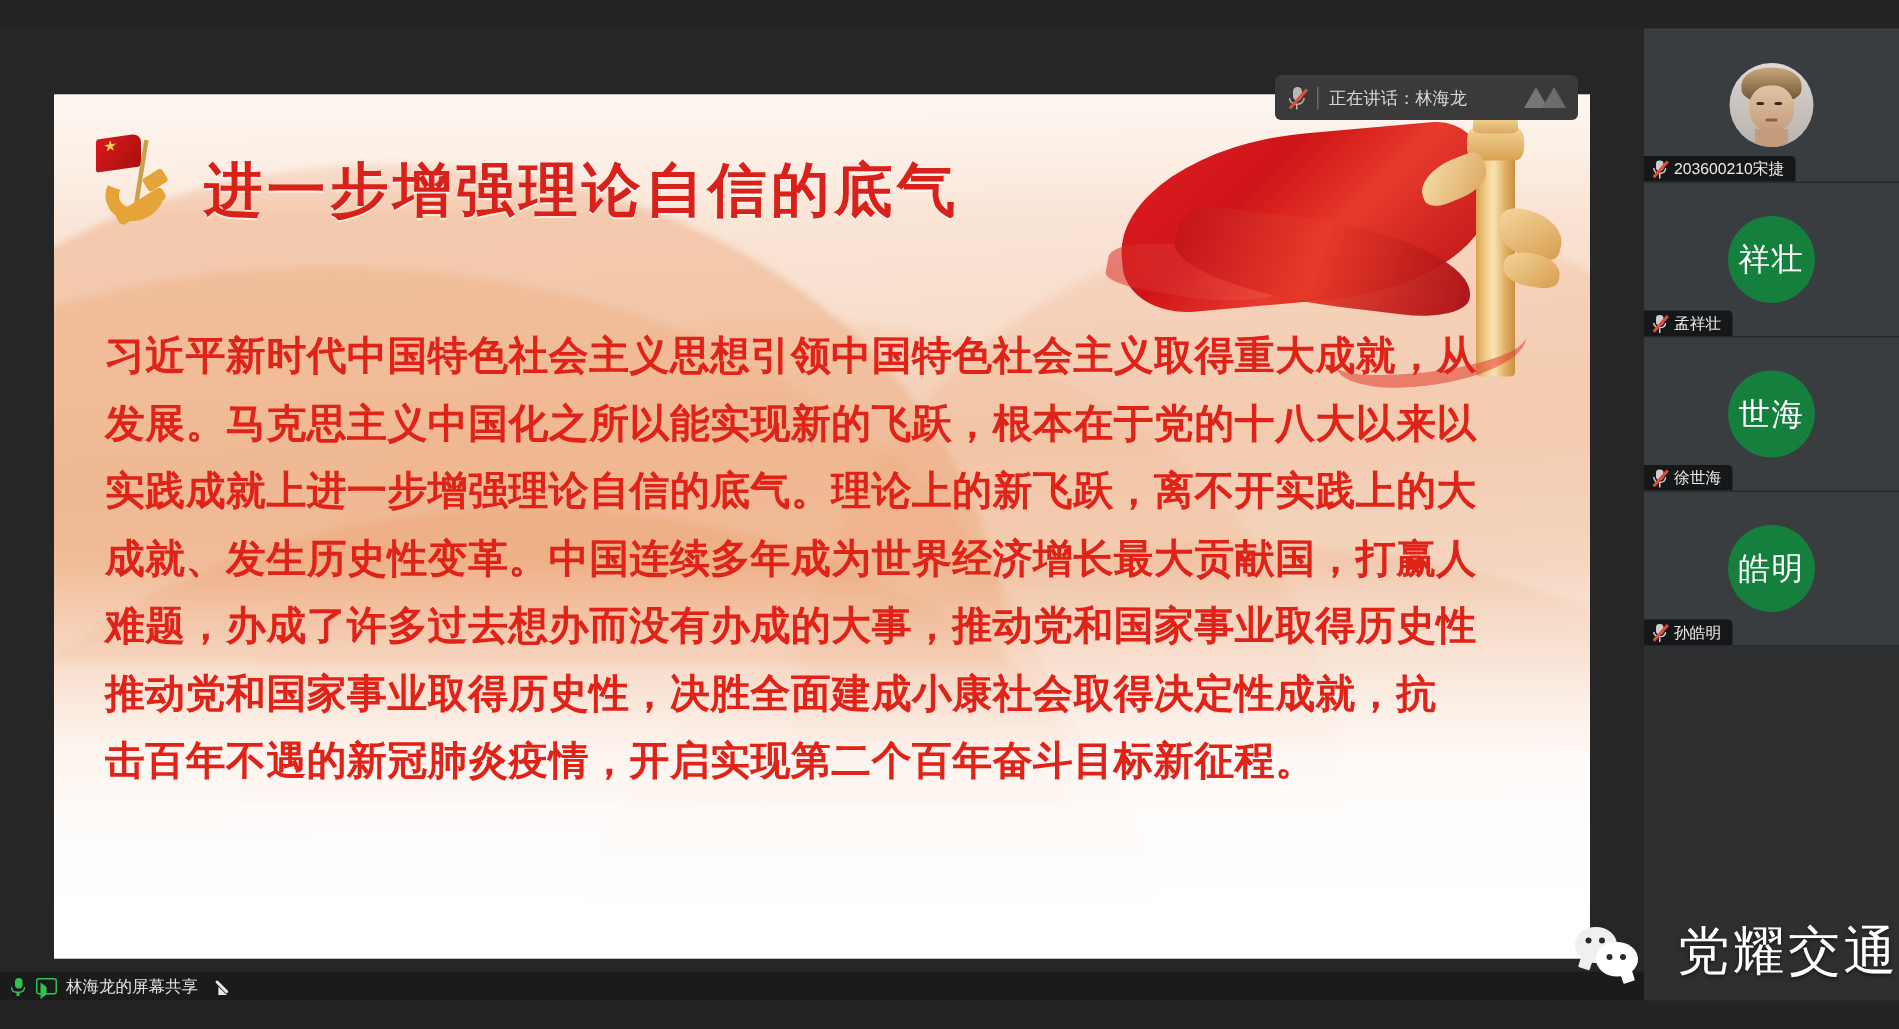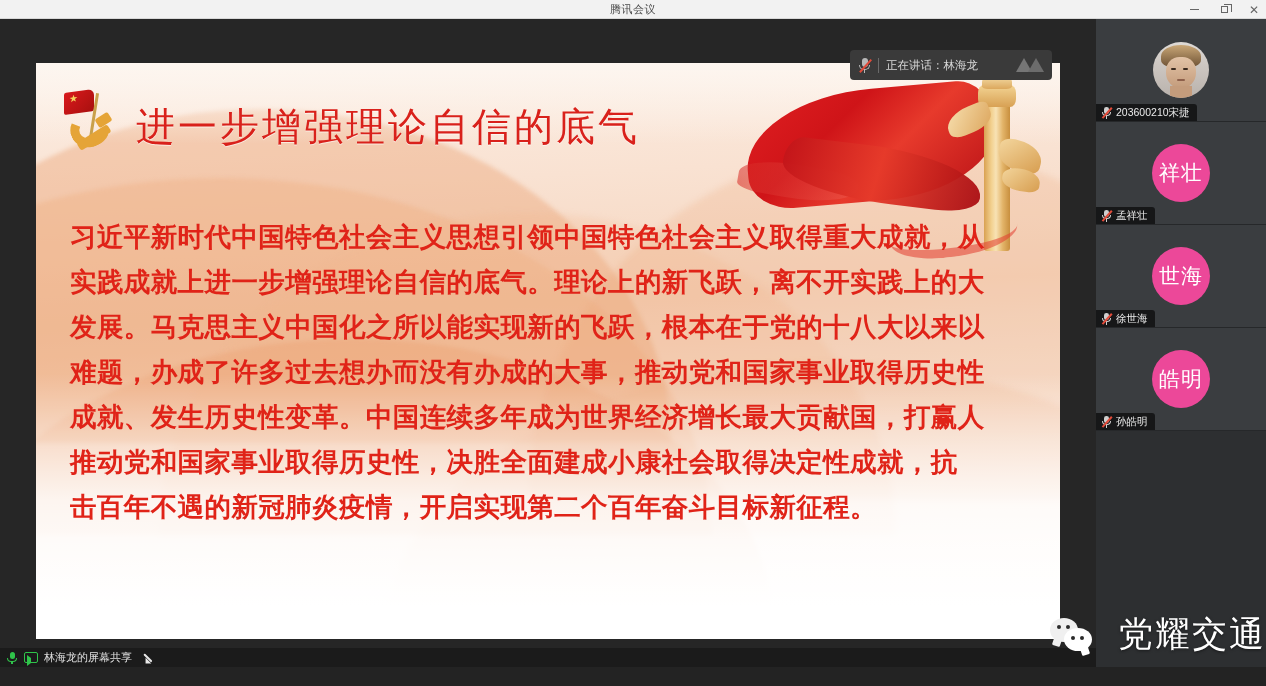--- a/index.html
+++ b/index.html
@@ -109,21 +109,21 @@
     border:9px solid #e5a437; border-radius:50%;
     border-right-color:transparent; border-top-color:transparent; transform:rotate(-24deg); }
   .em-hammer-h{ position:absolute; left:6px; top:26px; width:36px; height:9px;
     background:#e5a437; border-radius:3px; transform:rotate(-32deg); }
   .em-hammer-t{ position:absolute; left:26px; top:8px; width:15px; height:10px;
     background:#e5a437; border-radius:2px; transform:rotate(-32deg); }
 
   .slide-title{
     position:absolute; left:100px; top:37px;
     font-family:"DejaVu Serif","Liberation Serif",serif;
-    font-size:39px; font-weight:400; color:#d9211b; letter-spacing:3px;
+    font-size:39px; font-weight:700; color:#d9211b; letter-spacing:3px;
     text-shadow:0 1px 0 rgba(255,255,255,.6);
     white-space:nowrap; z-index:5;
   }
   .slide-body{
     position:absolute; left:34px; top:152px; width:958px; z-index:6;
     font-family:Liberation Serif, serif;
     font-size:26.5px; font-weight:700; color:#e02318;
     line-height:45px; letter-spacing:.4px;
   }
   .slide-body div{ white-space:nowrap; }
@@ -148,21 +148,21 @@
   .rail{
     position:absolute; right:0; top:19px; width:170px; height:648px;
     background:#2d2f31; display:flex; flex-direction:column;
   }
   .tile{
     position:relative; width:170px; height:103px; background:#3a3d40;
     border-bottom:1px solid #26282a; overflow:hidden;
     display:flex; align-items:center; justify-content:center;
   }
   .avatar-initials{
-    width:58px; height:58px; border-radius:50%; background:#ec4899;
+    width:58px; height:58px; border-radius:50%; background:#15803d;
     display:flex; align-items:center; justify-content:center;
     color:#fff; font-size:21px; letter-spacing:1px;
     font-family:"DejaVu Sans","Liberation Sans",sans-serif;
   }
   .avatar-photo{ width:56px; height:56px; border-radius:50%; overflow:hidden; position:relative; }
   .ph-moon{ background:radial-gradient(circle at 50% 44%, #fdfbf4 0%, #efe6cf 7%, #b8a478 13%, #4a3a24 34%, #221a10 62%, #0e0a06 100%); }
   .ph-moon:after{ content:""; position:absolute; left:-10%; bottom:-8%; width:120%; height:62%;
     background:radial-gradient(ellipse at 40% 90%, rgba(90,66,40,.95) 0%, rgba(40,28,16,.85) 45%, rgba(10,7,4,.9) 80%);
     border-radius:50% 50% 0 0 / 70% 70% 0 0; }
   .ph-person{ background:linear-gradient(180deg,#dedad6 0%,#cdc7c2 40%,#b9b2ac 100%); }
@@ -213,34 +213,20 @@
   .pencil .p{ position:absolute; left:2px; top:2px; width:11px; height:2px; background:#e8e8e8;
     transform:rotate(45deg); transform-origin:left center; border-radius:1px; }
   .pencil .tip{ position:absolute; left:1px; bottom:1px; width:0; height:0;
     border-left:4px solid transparent; border-right:4px solid transparent; border-top:4px solid #e8e8e8; transform:rotate(45deg); }
 </style>
 </head>
 <body>
 
 <div id="app">
 
-  <div class="titlebar">
-    <div class="titlebar-text">腾讯会议</div>
-    <div class="win-controls">
-      <div class="win-btn">
-          <span class="bar"></span>
-        </div>
-      <div class="win-btn">
-          <span class="sq"></span>
-        </div>
-      <div class="win-btn">
-          <span class="x">✕</span>
-        </div>
-    </div>
-  </div>
 
   <div class="stage">
 
     <div class="speak-banner">
       <span class="mic-muted">
         <span class="body"></span>
           <span class="arc"></span>
           <span class="stem"></span>
           <span class="slash"></span>
       </span>
@@ -285,24 +271,24 @@
           <div class="em-sickle"></div>
           <div class="em-hammer-h"></div>
           <div class="em-hammer-t"></div>
         </div>
       </div>
 
       <div class="slide-title">进一步增强理论自信的底气</div>
 
       <div class="slide-body">
         <div>习近平新时代中国特色社会主义思想引领中国特色社会主义取得重大成就，从</div>
+        <div>发展。马克思主义中国化之所以能实现新的飞跃，根本在于党的十八大以来以</div>
         <div>实践成就上进一步增强理论自信的底气。理论上的新飞跃，离不开实践上的大</div>
-        <div>发展。马克思主义中国化之所以能实现新的飞跃，根本在于党的十八大以来以</div>
+        <div>成就、发生历史性变革。中国连续多年成为世界经济增长最大贡献国，打赢人</div>
         <div>难题，办成了许多过去想办而没有办成的大事，推动党和国家事业取得历史性</div>
-        <div>成就、发生历史性变革。中国连续多年成为世界经济增长最大贡献国，打赢人</div>
         <div>推动党和国家事业取得历史性，决胜全面建成小康社会取得决定性成就，抗</div>
         <div>击百年不遇的新冠肺炎疫情，开启实现第二个百年奋斗目标新征程。</div>
       </div>
     </div>
 
     <div class="bottombar">
       <span class="mic-green">
         <span class="b"></span>
           <span class="a"></span>
           <span class="s"></span>

